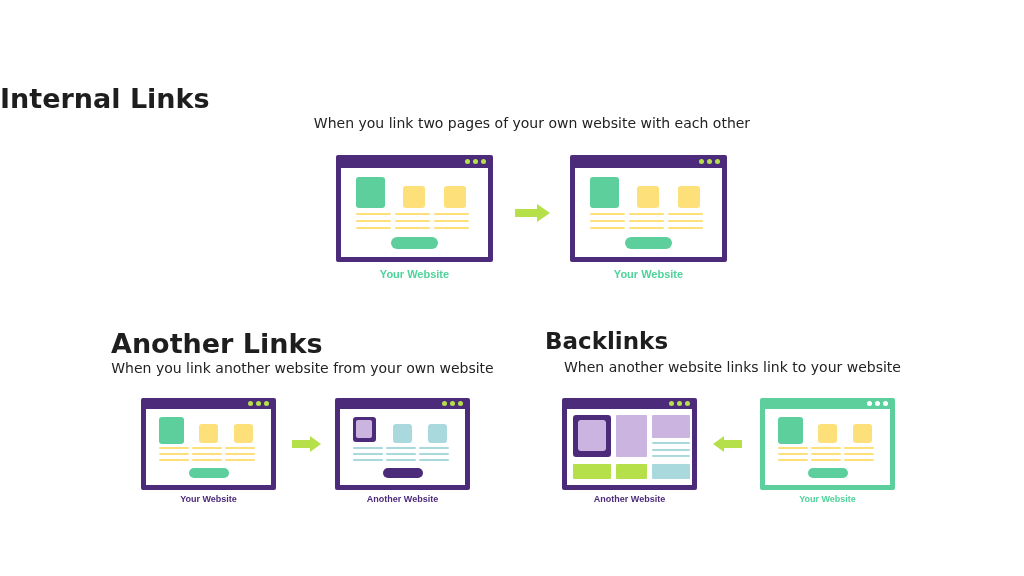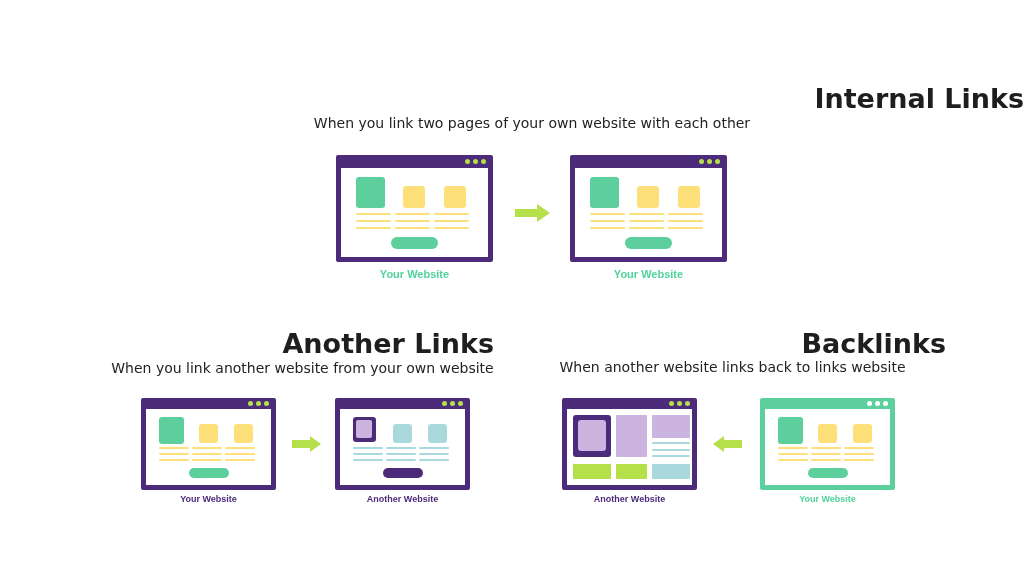--- a/index.html
+++ b/index.html
@@ -1,17 +1,17 @@
 <!DOCTYPE html>
 <html><head>
 <meta charset="utf-8">
 <style>
   html,body{margin:0;padding:0;}
   body{width:1024px;height:576px;background:#ffffff;position:relative;overflow:hidden;font-family:"DejaVu Sans",sans-serif;}
-  .title{position:absolute;left:0;width:100%;text-align:right;font-weight:bold;color:#1e1e1e;}
+  .title{position:absolute;left:0;width:100%;text-align:left;font-weight:bold;color:#1e1e1e;}
   .sub{position:absolute;text-align:center;color:#222;}
   .win{position:absolute;box-sizing:border-box;border-radius:2px;}
   .win .inner{position:absolute;background:#fff;}
   .dot{position:absolute;width:5px;height:5px;border-radius:50%;}
   .blk{position:absolute;border-radius:3px;}
   .line{position:absolute;height:2px;border-radius:1px;}
   .pill{position:absolute;border-radius:7px;}
   .cap{position:absolute;text-align:center;font-weight:bold;font-family:"Liberation Sans",sans-serif;}
   .arrow{position:absolute;}
 </style>
@@ -117,22 +117,22 @@
       <div class="dot" style="width: 5px; height: 5px; left: 123px; top: 3px; background: rgb(181, 224, 74);"></div>
       <div class="dot" style="width: 5px; height: 5px; left: 115px; top: 3px; background: rgb(181, 224, 74);"></div>
       <div class="dot" style="width: 5px; height: 5px; left: 107px; top: 3px; background: rgb(181, 224, 74);"></div>
     </div>
 
   <div class="cap" style="left:141px;width:135px;top:494px;font-size:9px;color:#4b2b7a;">Your Website</div>
   <div class="cap" style="left:335px;width:135px;top:494px;font-size:9px;color:#4b2b7a;">Another Website</div>
 </div>
 
 <div>
-  <div class="title" style="top:328px;left:571px;width:375px;font-size:27px;">Backlinks</div>
-  <div class="sub" style="top:359px;left:540px;width:385px;font-size:14px;">When another website links back to links website</div>
+  <div class="title" style="top:328px;left:545px;width:375px;font-size:23px;">Backlinks</div>
+  <div class="sub" style="top:359px;left:540px;width:385px;font-size:14px;">When another website links link to your website</div>
 
   <div class="win" style="left: 562px; top: 398px; width: 135px; height: 92px; background: rgb(75, 43, 122);">
       <div class="inner" style="left: 5px; top: 11px; width: 125px; height: 76px;">
         <div class="blk" style="left: 6px; top: 6px; width: 38px; height: 42px; background: rgb(75, 43, 122);"></div>
         <div class="blk" style="left: 11px; top: 11px; width: 28px; height: 31px; background: rgb(203, 181, 224);"></div>
         <div class="blk" style="left: 49px; top: 6px; width: 31px; height: 42px; background: rgb(203, 181, 224); border-radius: 1px;"></div>
         <div class="blk" style="left: 85px; top: 6px; width: 38px; height: 23px; background: rgb(203, 181, 224); border-radius: 1px;"></div>
         <div class="line" style="left: 85px; top: 33px; width: 38px; background: rgb(169, 217, 220);"></div>
         <div class="line" style="left: 85px; top: 40px; width: 38px; background: rgb(169, 217, 220);"></div>
         <div class="line" style="left: 85px; top: 46px; width: 38px; background: rgb(169, 217, 220);"></div>

